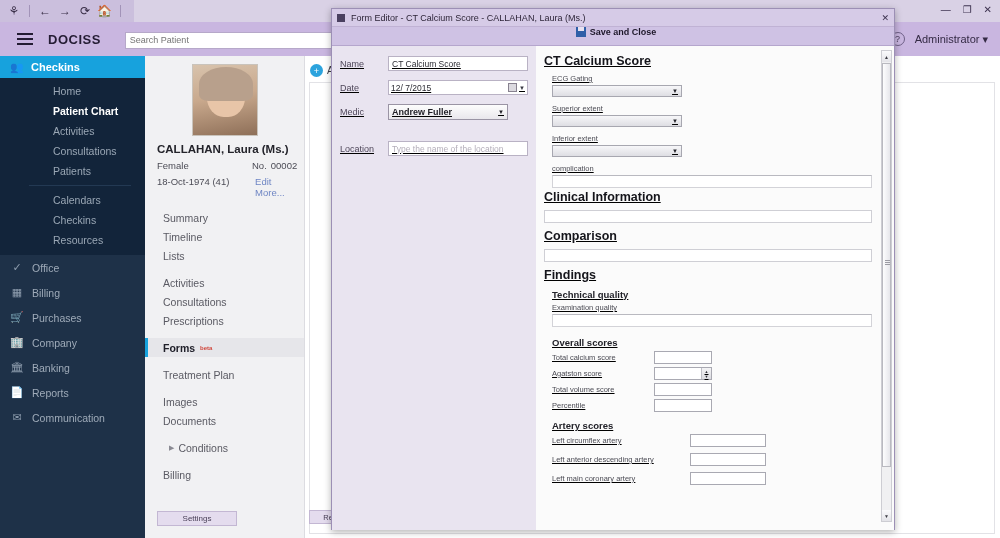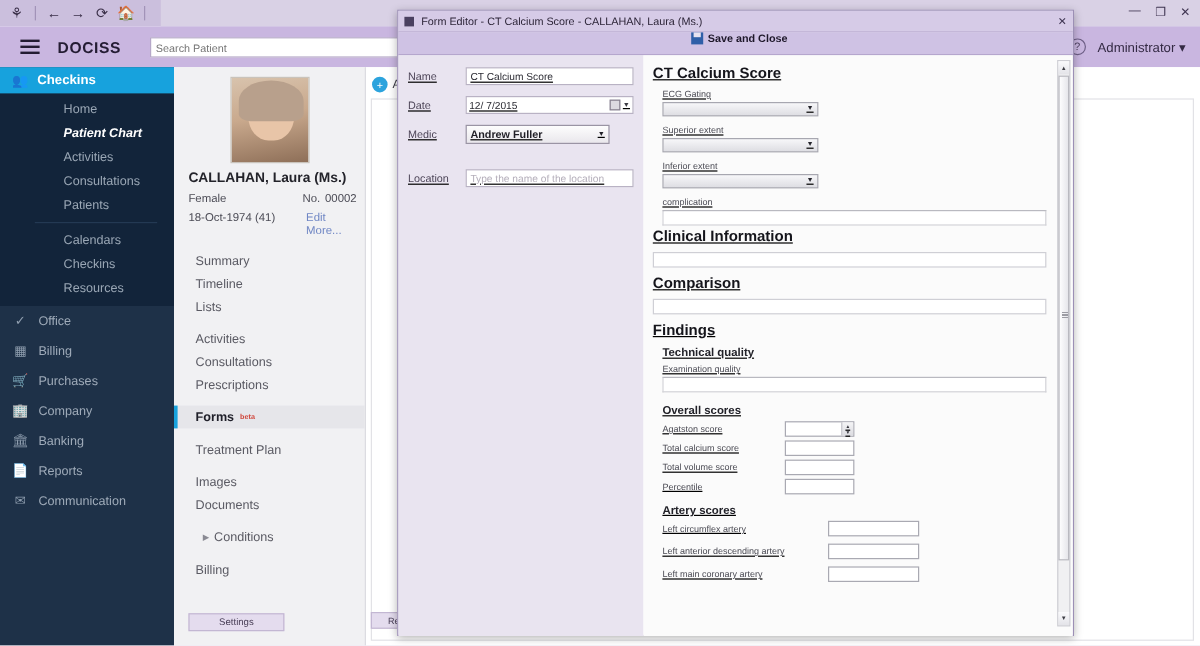--- a/index.html
+++ b/index.html
@@ -53,21 +53,21 @@
     background: #17a2dd; color: #fff; font-weight: bold; font-size: 11px;
     height: 22px; display: flex; align-items: center; padding-left: 10px; gap: 7px;
   }
   .side-sub {
     background: #12243a; padding: 3px 0 5px 15px;
   }
   .side-sub div {
     height: 20px; display: flex; align-items: center; padding-left: 38px;
     font-size: 10.5px; color: #9aa7b5;
   }
-  .side-sub div.cur { color: #ffffff; font-weight: bold; font-style: italic; }
+  .side-sub div.cur { color: #ffffff; font-weight: bold; }
   .side-sep { height: 1px; background: #233953; margin: 3px 14px; }
   .side-main div {
     height: 25px; display: flex; align-items: center; padding-left: 10px;
     font-size: 10.5px; color: #9fabb9; gap: 8px;
   }
   .sicon { width: 14px; display: inline-flex; justify-content: center; font-size: 11px; color: #8e9dae; }
 
   
   .patient-col {
     position: absolute; left: 145px; top: 56px; width: 160px; height: 482px;
@@ -486,33 +486,33 @@
         <div class="sec-title">Comparison</div>
         <div class="wide-input"></div>
 
         <div class="sec-title">Findings</div>
         <div class="sub-title">Technical quality</div>
         <div class="fld-label">Examination quality</div>
         <div class="line-input"></div>
 
         <div class="sub-title" style="margin-top:10px;">Overall scores</div>
         <div class="rowfld">
+          <span class="rl">Total calcium score</span>
+          <span class="box"></span>
+        </div>
+        <div class="rowfld">
           <span class="rl">Agatston score</span>
           <span class="spin">
             <span class="sp-col">
                 <span>▲</span>
                 <span>▼</span>
               </span>
           </span>
         </div>
         <div class="rowfld">
-          <span class="rl">Total calcium score</span>
-          <span class="box"></span>
-        </div>
-        <div class="rowfld">
           <span class="rl">Total volume score</span>
           <span class="box"></span>
         </div>
         <div class="rowfld">
           <span class="rl">Percentile</span>
           <span class="box"></span>
         </div>
 
         <div class="sub-title" style="margin-top:8px;">Artery scores</div>
         <div class="rowfld" style="margin-bottom:6px;">

